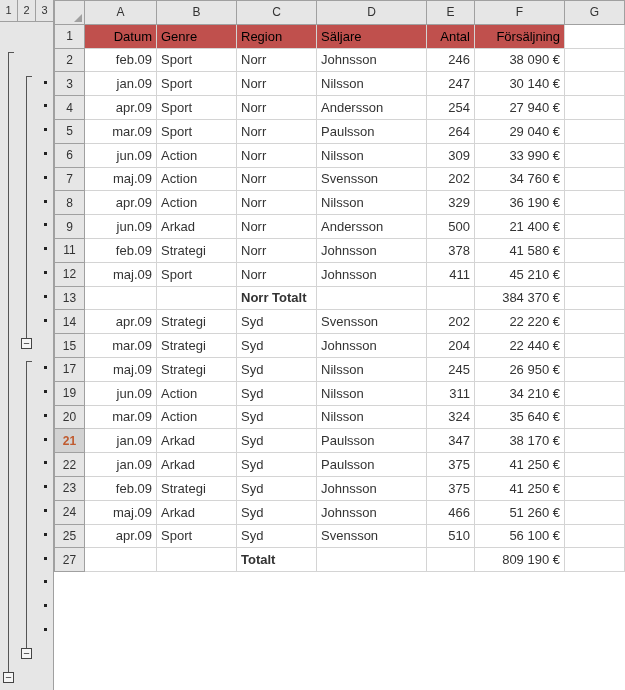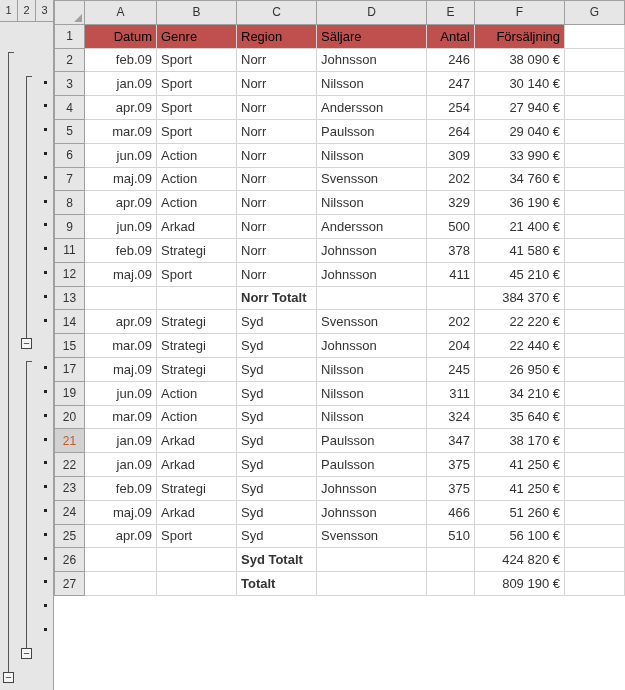--- a/index.html
+++ b/index.html
@@ -109,21 +109,21 @@
     font-weight: normal;
     text-align: center;
     font-size: 12px;
     color: #333;
     width: 30px;
     border-color: #a0a0a0;
   }
   .row-head.active {
     background: #d2d2d2;
     color: #c05a2e;
-    font-weight: normal;
+    font-weight: bold;
   }
   .hdr {
     background: #c0504d;
     color: #000000;
     font-weight: normal;
   }
   .r { text-align: right; }
   .l { text-align: left; }
   .b { font-weight: bold; }
   col.cnum { width: 30px; }
@@ -418,30 +418,20 @@
             <th class="row-head">25</th>
             <td class="r">apr.09</td>
             <td class="l">Sport</td>
             <td class="l">Syd</td>
             <td class="l">Svensson</td>
             <td class="r">510</td>
             <td class="r">56 100 €</td>
             <td class="l"></td>
           </tr>
           <tr>
-            <th class="row-head">26</th>
-            <td class="r"></td>
-            <td class="l"></td>
-            <td class="l b">Syd Totalt</td>
-            <td class="l"></td>
-            <td class="r"></td>
-            <td class="r">424 820 €</td>
-            <td class="l"></td>
-          </tr>
-          <tr>
             <th class="row-head">27</th>
             <td class="r"></td>
             <td class="l"></td>
             <td class="l b">Totalt</td>
             <td class="l"></td>
             <td class="r"></td>
             <td class="r">809 190 €</td>
             <td class="l"></td>
           </tr>
         </tbody>

